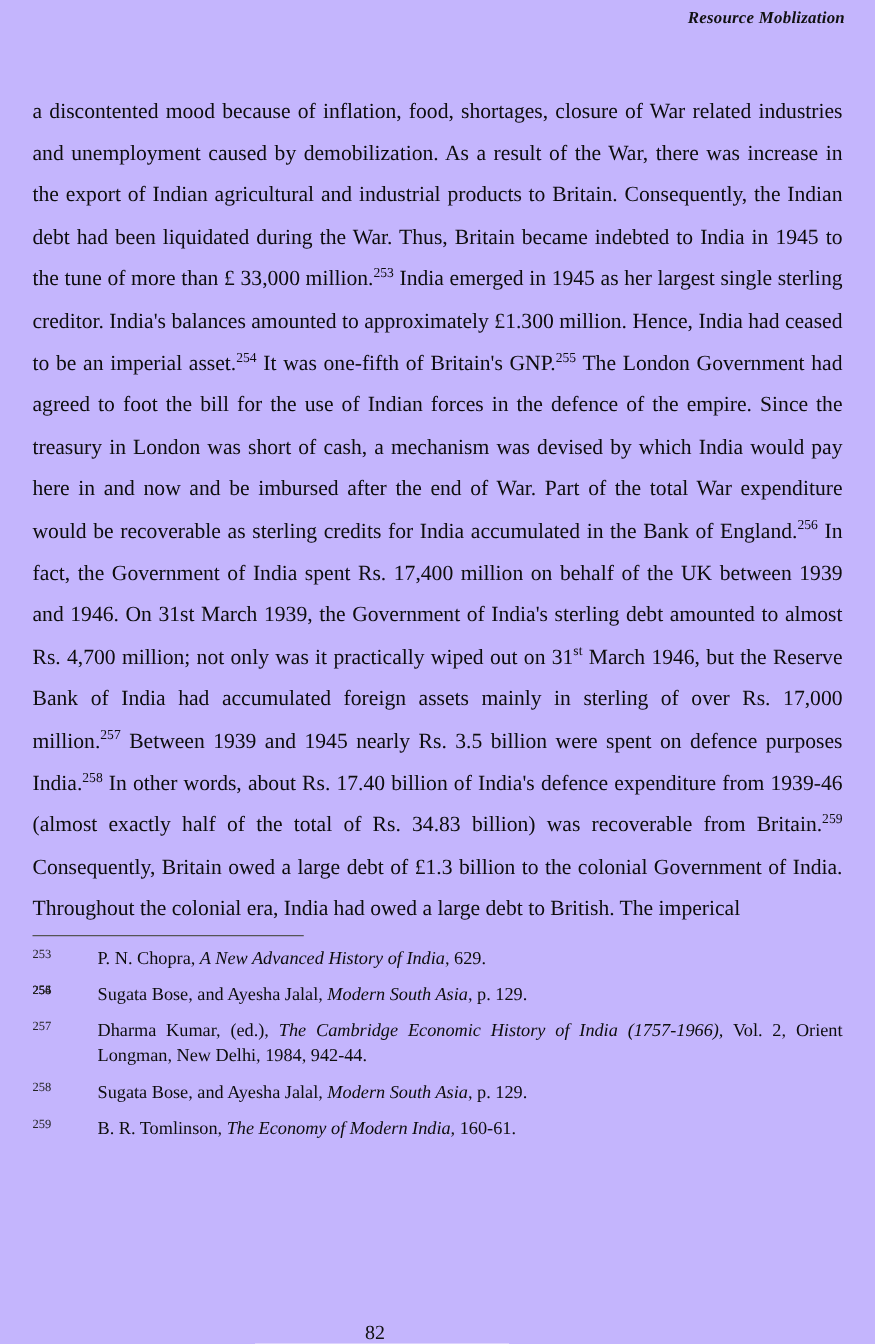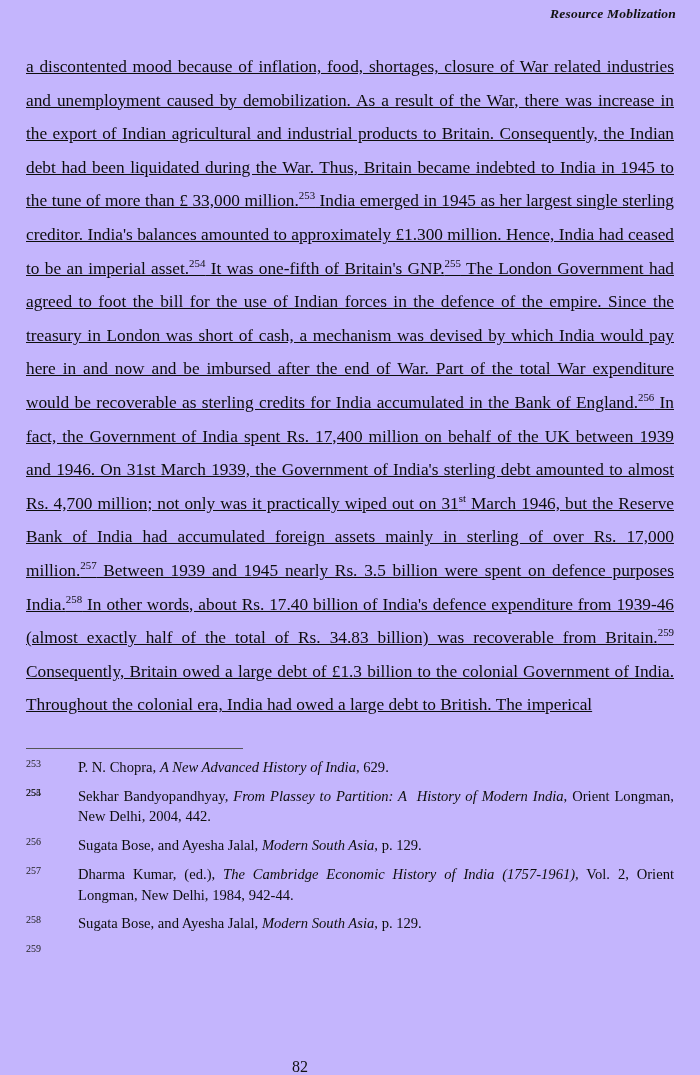--- a/index.html
+++ b/index.html
@@ -24,24 +24,23 @@
     text-align: right;
     font-family: "Liberation Serif", "DejaVu Serif", serif;
     font-style: italic;
     font-weight: bold;
     font-size: 13.5px;
     letter-spacing: 0.2px;
     color: #111111;
   }
   .body-block {
     position: absolute;
-    top: 50px;
+    top: 72px;
     left: 26px;
     width: 648px;
-    text-decoration: underline;
   }
   .body-block p {
     margin: 0;
     text-align: justify;
     text-justify: inter-word;
     font-size: 17.3px;
     line-height: 33.6px;
     color: #0d0d0d;
     hyphens: none;
   }
@@ -110,34 +109,34 @@
   <div class="footnotes">
     <div class="fn">
       <span class="fn-num">253</span>
       <span class="fn-text">P. N. Chopra, <i>A New Advanced History of India</i>,  629.</span>
     </div>
     <div class="fn">
       <span class="fn-num">254</span>
     </div>
     <div class="fn">
       <span class="fn-num">255</span>
-      <span class="fn-text">Sekhar Bandyopandhyay, <i>From Plassey to Partition: A &nbsp;History of Modern India</i>, Orient Longman, New Delhi, 2004, 442.</span>
     </div>
     <div class="fn">
       <span class="fn-num">256</span>
       <span class="fn-text">Sugata Bose, and Ayesha Jalal, <i>Modern South Asia</i>, p. 129.</span>
     </div>
     <div class="fn">
       <span class="fn-num">257</span>
-      <span class="fn-text">Dharma Kumar, (ed.), <i>The Cambridge Economic History of India (1757-1961),</i> Vol. 2, Orient Longman, New Delhi, 1984, 942-44.</span>
+      <span class="fn-text">Dharma Kumar, (ed.), <i>The Cambridge Economic History of India (1757-1966),</i> Vol. 2, Orient Longman, New Delhi, 1984, 942-44.</span>
     </div>
     <div class="fn">
       <span class="fn-num">258</span>
       <span class="fn-text">Sugata Bose, and Ayesha Jalal, <i>Modern South Asia</i>, p. 129.</span>
     </div>
     <div class="fn">
       <span class="fn-num">259</span>
+      <span class="fn-text">B. R. Tomlinson, <i>The Economy of Modern India,</i> 160-61.</span>
     </div>
   </div>
 
   <div class="page-number">82</div>
 
 </div>
 
 </body></html>

